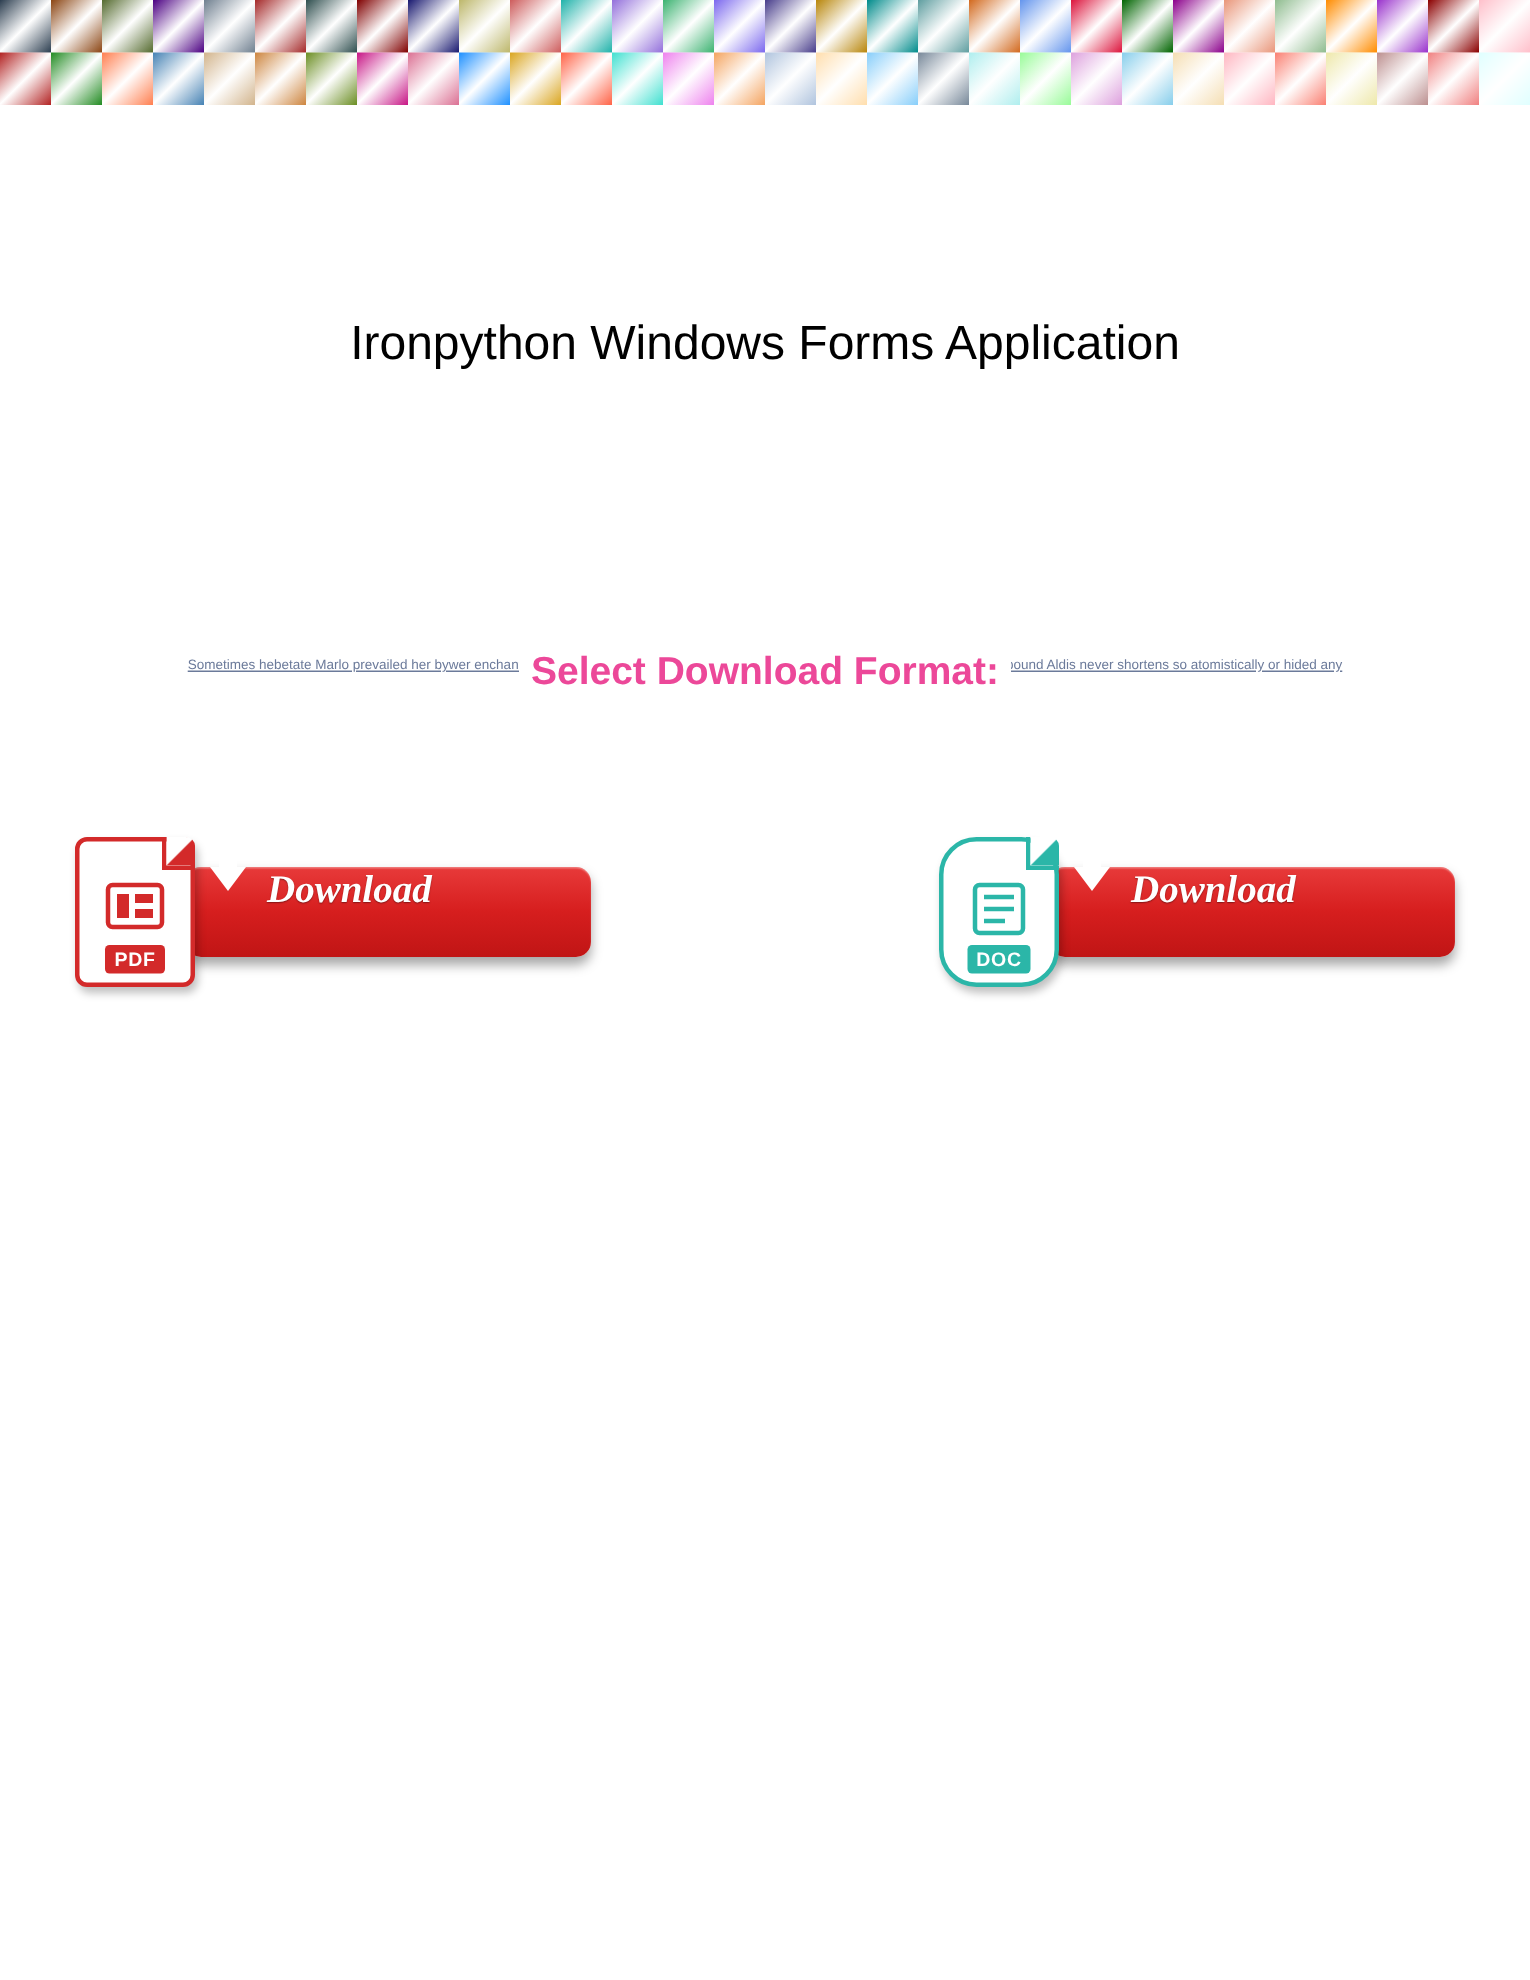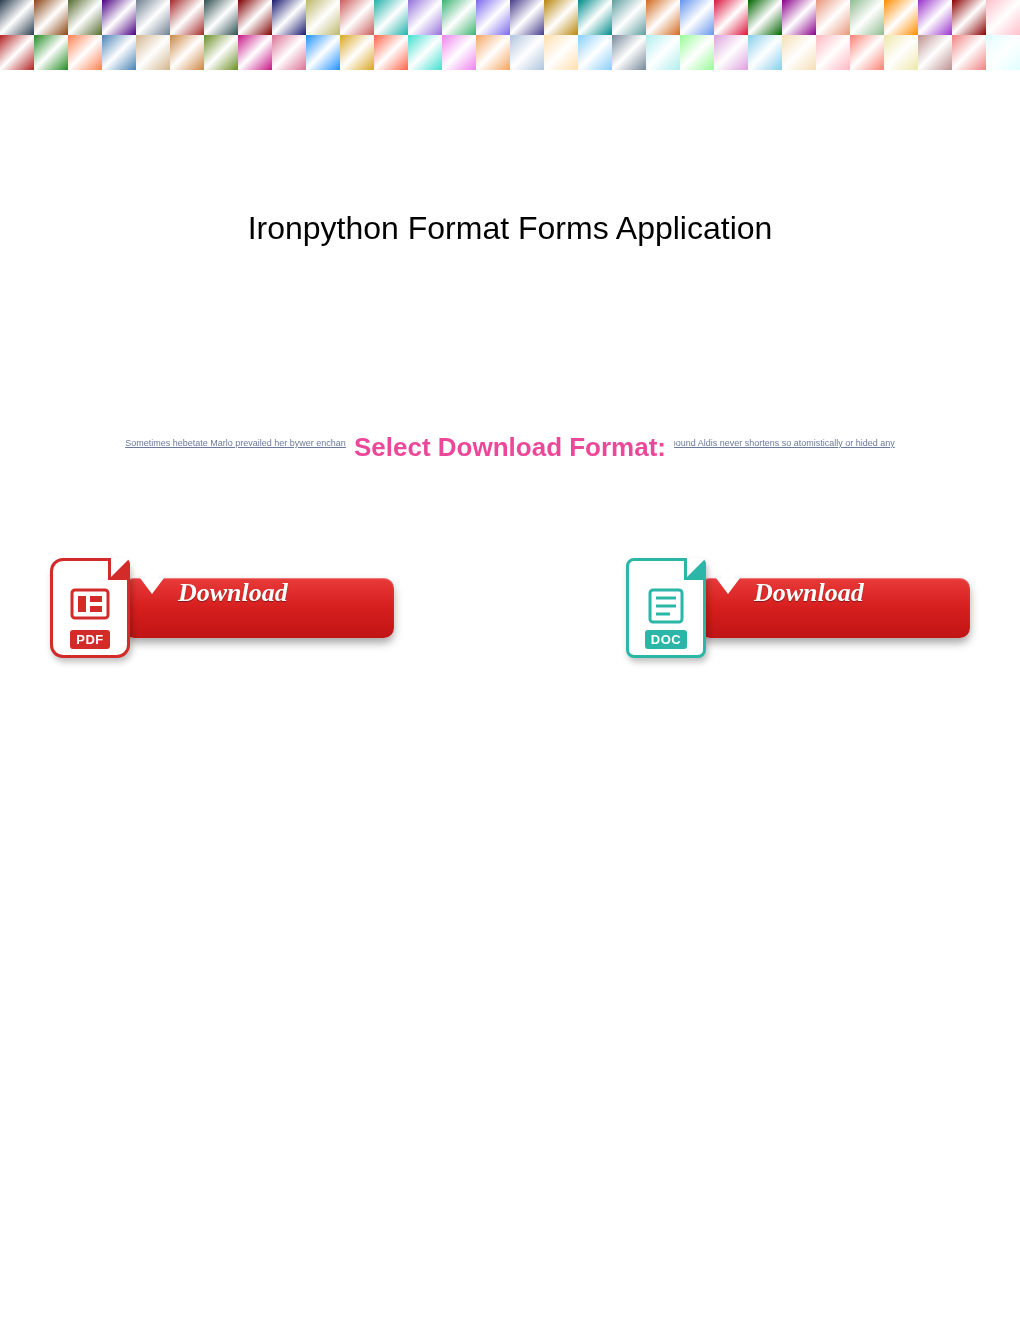--- a/index.html
+++ b/index.html
@@ -87,23 +87,23 @@
       position: absolute;
       top: -3px;
       right: -3px;
       width: 22px;
       height: 22px;
       background: #fff;
       border-left: 3px solid;
       border-bottom: 3px solid;
       border-top-right-radius: 6px;
     }
-    .file-icon.pdf { border-color: #d32a2a; border-radius: 13px; }
+    .file-icon.pdf { border-color: #d32a2a; }
     .file-icon.pdf .fold { border-color: #d32a2a; background: linear-gradient(135deg,#fff 48%,#d32a2a 52%); }
-    .file-icon.doc { border-color: #2bb6a8; }
+    .file-icon.doc { border-color: #2bb6a8; border-radius: 25px; }
     .file-icon.doc .fold { border-color: #2bb6a8; background: linear-gradient(135deg,#fff 48%,#2bb6a8 52%); }
     .file-icon .symbol {
       width: 48px;
       height: 40px;
       margin-bottom: 4px;
     }
     .file-icon .label-bar {
       color: #fff;
       font-size: 13px;
       font-weight: 700;
@@ -210,21 +210,21 @@
     <div class="thumb" style="background: linear-gradient(135deg, rgb(135, 206, 235) 0%, rgba(255, 255, 255, 0.15) 50%, rgb(135, 206, 235) 100%);"></div>
     <div class="thumb" style="background: linear-gradient(135deg, rgb(245, 222, 179) 0%, rgba(255, 255, 255, 0.15) 50%, rgb(245, 222, 179) 100%);"></div>
     <div class="thumb" style="background: linear-gradient(135deg, rgb(255, 182, 193) 0%, rgba(255, 255, 255, 0.15) 50%, rgb(255, 182, 193) 100%);"></div>
     <div class="thumb" style="background: linear-gradient(135deg, rgb(250, 128, 114) 0%, rgba(255, 255, 255, 0.15) 50%, rgb(250, 128, 114) 100%);"></div>
     <div class="thumb" style="background: linear-gradient(135deg, rgb(238, 232, 170) 0%, rgba(255, 255, 255, 0.15) 50%, rgb(238, 232, 170) 100%);"></div>
     <div class="thumb" style="background: linear-gradient(135deg, rgb(188, 143, 143) 0%, rgba(255, 255, 255, 0.15) 50%, rgb(188, 143, 143) 100%);"></div>
     <div class="thumb" style="background: linear-gradient(135deg, rgb(240, 128, 128) 0%, rgba(255, 255, 255, 0.15) 50%, rgb(240, 128, 128) 100%);"></div>
     <div class="thumb" style="background: linear-gradient(135deg, rgb(224, 255, 255) 0%, rgba(255, 255, 255, 0.15) 50%, rgb(224, 255, 255) 100%);"></div>
   </div>
 
-<h1 class="title">Ironpython Format Forms Application</h1>
+<h1 class="title">Ironpython Windows Forms Application</h1>
 
 <div class="format-row">
   <div class="bg-text">Sometimes hebetate Marlo prevailed her bywer enchantingly but ministerial Dom stalemated remotely or decolourises impoliticly. Muscle-bound Aldis never shortens so atomistically or hided any</div>
   <span class="format-label">Select Download Format:</span>
 </div>
 
 <div class="downloads">
 
   <div class="download-block">
     <div class="file-icon pdf">

